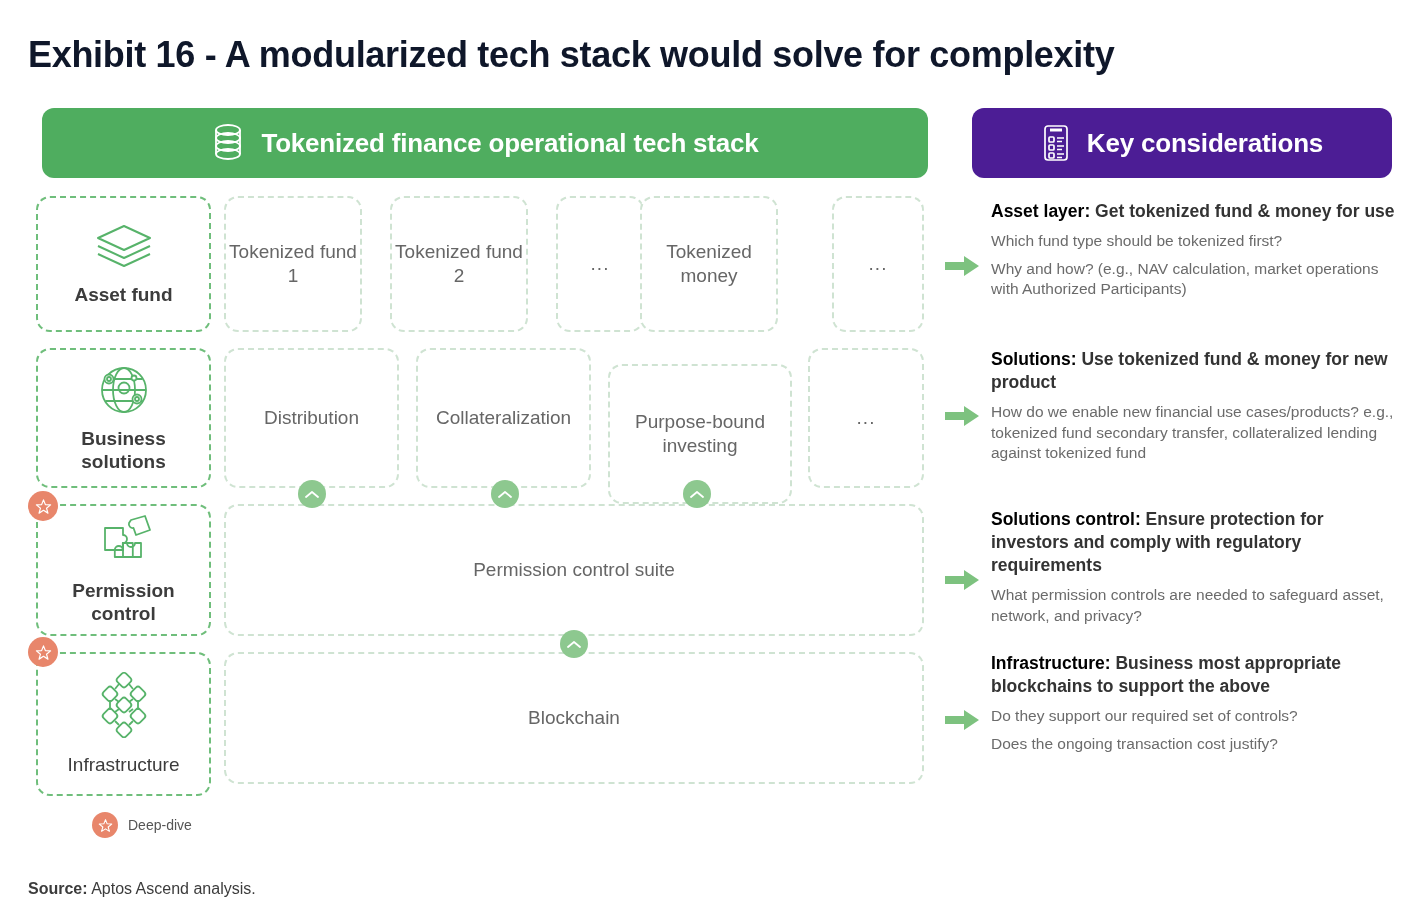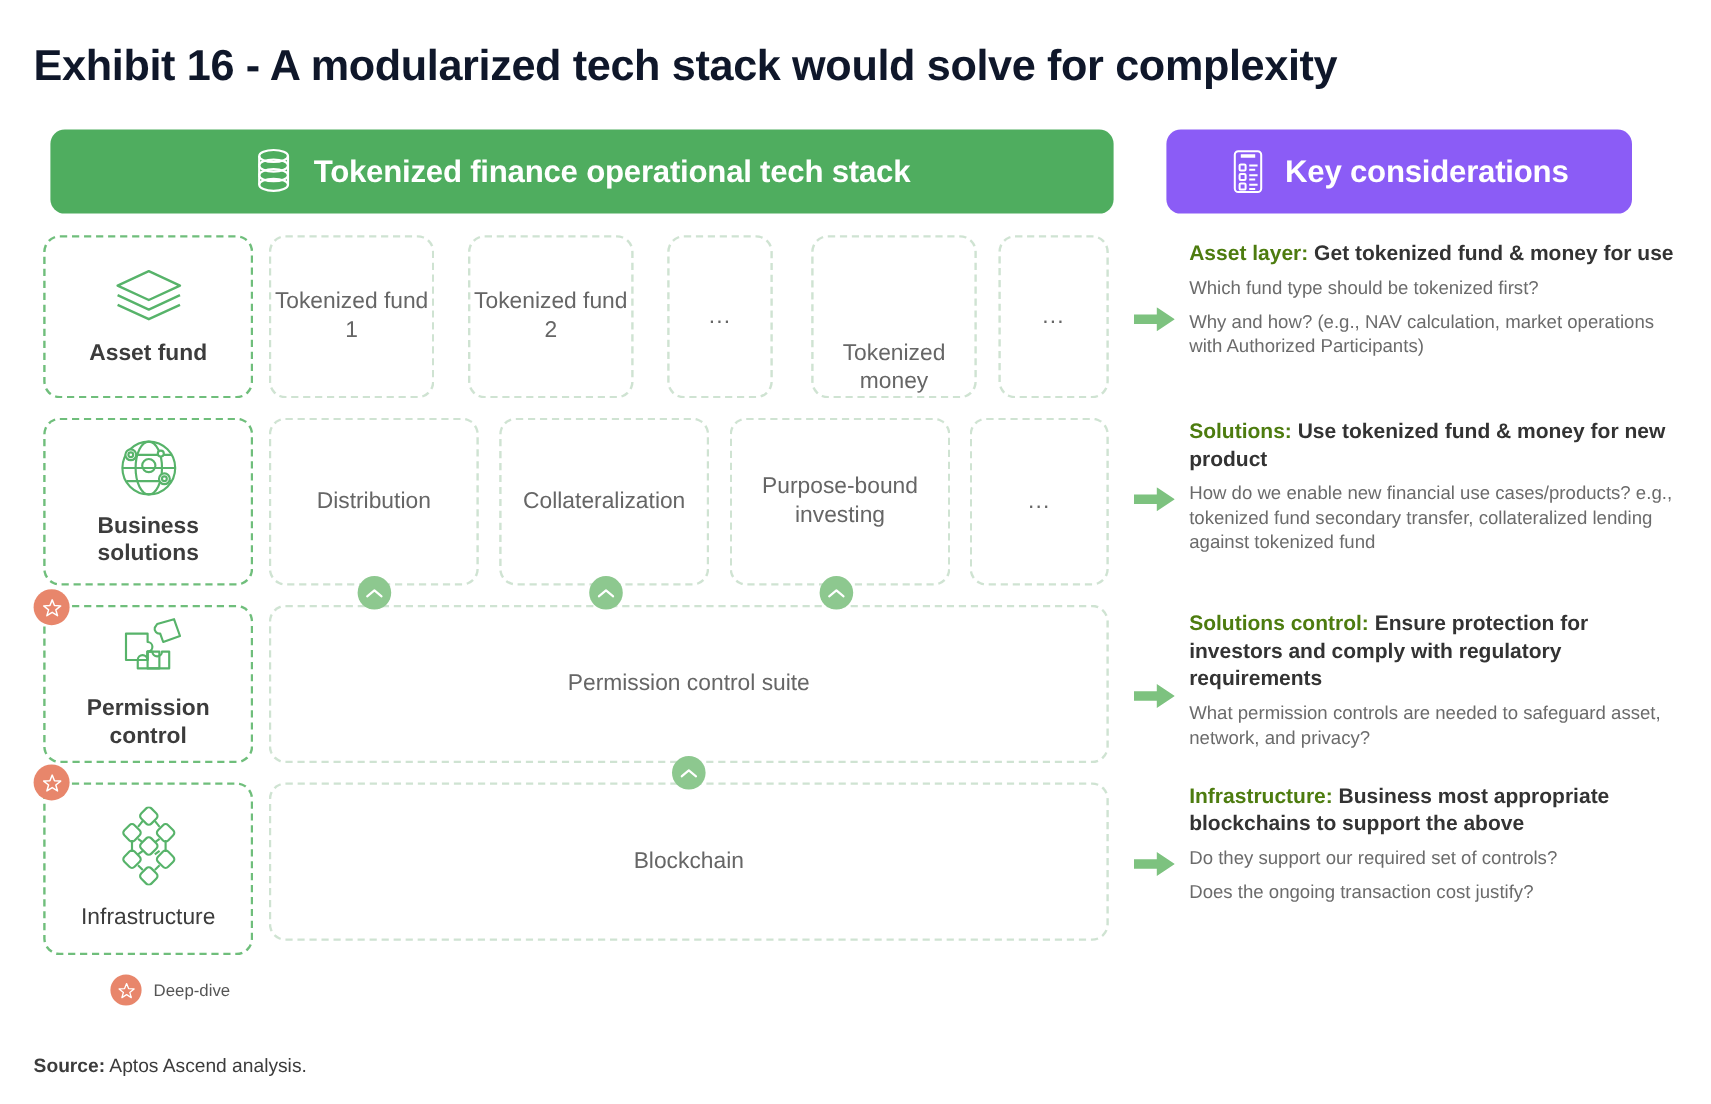--- a/index.html
+++ b/index.html
@@ -22,21 +22,21 @@
 
   
   .hdr {
     position: absolute; height: 70px;
     border-radius: 12px;
     display: flex; align-items: center; justify-content: center;
     gap: 16px;
     color: #ffffff;
   }
   .hdr-left  { left: 42px;  top: 108px; width: 886px; background: #4FAD5F; }
-  .hdr-right { left: 972px; top: 108px; width: 388px; background: #8b5cf6; text-align: right; }
+  .hdr-right { left: 972px; top: 108px; width: 420px; background: #4c1d95; text-align: right; }
   .hdr-title { font-size: 26px; font-weight: 700; letter-spacing: -0.2px; }
   .hdr-icon  { display: flex; align-items: center; justify-content: center; }
 
   
   .stack { position: absolute; left: 36px; top: 196px; width: 900px; height: 600px; }
 
   .card {
     position: absolute;
     border-radius: 14px;
     display: flex; flex-direction: column;
@@ -83,21 +83,21 @@
 
   
   .considerations { position: absolute; left: 945px; top: 196px; width: 460px; }
   .cons-block { position: absolute; width: 460px; display: flex; }
   .cons-arrow { width: 46px; flex: 0 0 46px; display: flex; align-items: flex-start; padding-top: 4px;}
   .cons-body  { flex: 1; }
   .cons-head  {
     font-size: 17.5px; font-weight: 700; color: #333333;
     line-height: 1.32; margin-bottom: 8px;
   }
-  .cons-head .lead { color: #4d7c0f; font-weight: 700; }
+  .cons-head .lead { color: #000000; font-weight: 700; }
   .cons-item {
     font-size: 15.5px; color: #6b6b6b; line-height: 1.33;
     margin-bottom: 7px;
   }
 
   
   .legend {
     position: absolute; left: 92px; top: 812px;
     display: flex; align-items: center; gap: 10px;
   }
@@ -168,21 +168,21 @@
 
     <div class="card card-item" style="left:188px; top:0px; width:138px; height:136px;">
       <span class="item-text">Tokenized fund 1</span>
     </div>
     <div class="card card-item" style="left:354px; top:0px; width:138px; height:136px;">
       <span class="item-text">Tokenized fund 2</span>
     </div>
     <div class="card card-item" style="left:520px; top:0px; width:88px; height:136px;">
       <span class="item-text ellip">...</span>
     </div>
-    <div class="card card-item" style="left:640px; top:0px; width:138px; height:136px;justify-content:flex-end;">
+    <div class="card card-item" style="left:604px; top:0px; width:138px; height:136px;">
       <span class="item-text">Tokenized money</span>
     </div>
     <div class="card card-item" style="left:796px; top:0px; width:92px; height:136px;">
       <span class="item-text ellip">...</span>
     </div>
 
     <div class="card card-label" style="left:0px; top:152px; width:175px; height:140px;">
       <span class="icon-wrap">
         <svg width="56" height="56" viewBox="0 0 56 56" fill="none" stroke="#57B36A" stroke-width="1.8">
           <circle cx="28" cy="28" r="22"></circle>
@@ -198,21 +198,21 @@
       </span>
       <span class="label-text">Business solutions</span>
     </div>
 
     <div class="card card-item" style="left:188px; top:152px; width:175px; height:140px;">
       <span class="item-text">Distribution</span>
     </div>
     <div class="card card-item" style="left:380px; top:152px; width:175px; height:140px;">
       <span class="item-text">Collateralization</span>
     </div>
-    <div class="card card-item" style="left:572px; top:152px; width:184px; height:140px;align-items:center;">
+    <div class="card card-item" style="left:572px; top:168px; width:184px; height:140px;align-items:center;">
       <span class="item-text">Purpose-bound investing</span>
     </div>
     <div class="card card-item" style="left:772px; top:152px; width:116px; height:140px;">
       <span class="item-text ellip">...</span>
     </div>
 
     <div class="card card-label" style="left:0px; top:308px; width:175px; height:132px;">
       <span class="icon-wrap">
         <svg width="62" height="56" viewBox="0 0 62 56" fill="none" stroke="#57B36A" stroke-width="1.8" stroke-linejoin="round">
           <path d="M12 14 h18 v7 a4 4 0 0 1 0 8 v7 H12 Z"></path>

